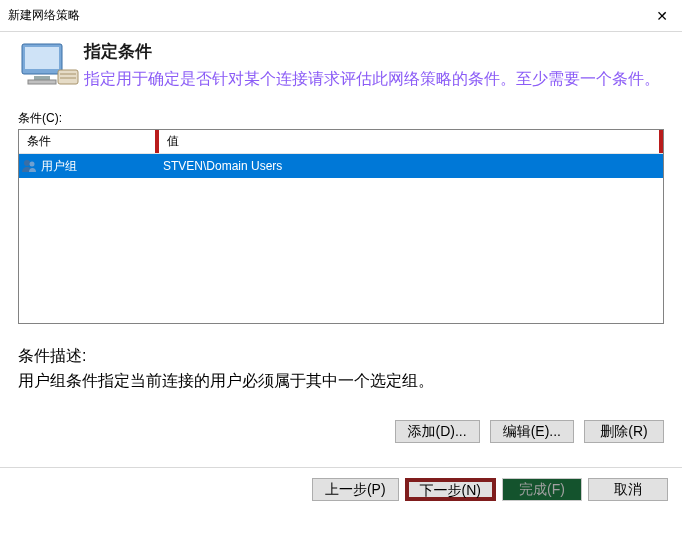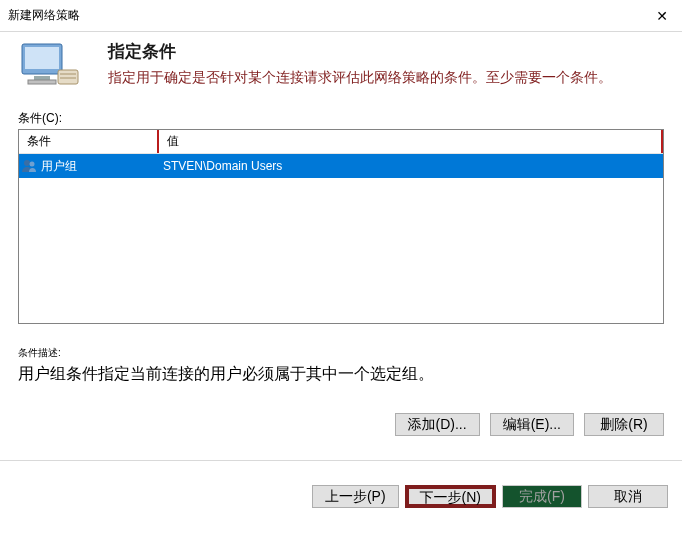--- a/index.html
+++ b/index.html
@@ -29,32 +29,32 @@
       align-items: center;
       justify-content: center;
       font-size: 14px;
       font-family: Arial, sans-serif;
       cursor: default;
     }
     .wiz-header {
       display: flex;
       align-items: flex-start;
       padding: 8px 18px 2px 18px;
-      gap: 28px;
+      gap: 4px;
     }
     .wiz-icon { width: 62px; height: 50px; flex: 0 0 auto; }
     .wiz-header-text h1 {
       font-size: 17px;
       font-weight: bold;
       color: #1a1a1a;
       margin-bottom: 6px;
     }
     .wiz-header-text p {
-      font-size: 14px;
-      color: #7f1d1d;
+      font-size: 16px;
+      color: #8b5cf6;
     }
     .content {
       padding: 18px 18px 0 18px;
     }
     .section-label {
       font-size: 12px;
       margin-bottom: 2px;
     }
     .listbox {
       border: 1px solid #828282;
@@ -63,21 +63,21 @@
       overflow: auto;
     }
     .list-header {
       display: flex;
       background: #fff;
       border-bottom: 1px solid #e5e5e5;
       font-size: 12px;
     }
     .list-header .col {
       padding: 3px 8px;
-      border-right: 2px solid #b91c1c;
+      border-right: 4px solid #b91c1c;
     }
     .col-cond { width: 140px; }
     .col-val { flex: 1; }
     .list-row {
       display: flex;
       align-items: center;
       height: 24px;
       font-size: 12px;
       cursor: default;
     }
@@ -93,33 +93,33 @@
       flex: 0 0 auto;
     }
     .list-row .cell-cond {
       width: 118px;
     }
     .list-row .cell-val {
       flex: 1;
       padding-left: 4px;
     }
     .desc-block { margin-top: 22px; }
-    .desc-label { font-size: 10px; margin-bottom: 4px; }
+    .desc-label { font-size: 16px; margin-bottom: 4px; }
     .desc-text { font-size: 16px; }
     .btn-row {
       display: flex;
       justify-content: flex-end;
       gap: 10px;
       padding: 28px 18px 0 18px;
     }
     .btn-row2 {
       display: flex;
       justify-content: flex-end;
       gap: 6px;
-      padding: 24px 14px;
+      padding: 10px 14px;
       border-top: 1px solid #d9d9d9;
       margin-top: 24px;
     }
     button.win {
       font-family: inherit;
       font-size: 14px;
       height: 23px;
       padding: 0 12px;
       min-width: 80px;
       background: #e1e1e1;

